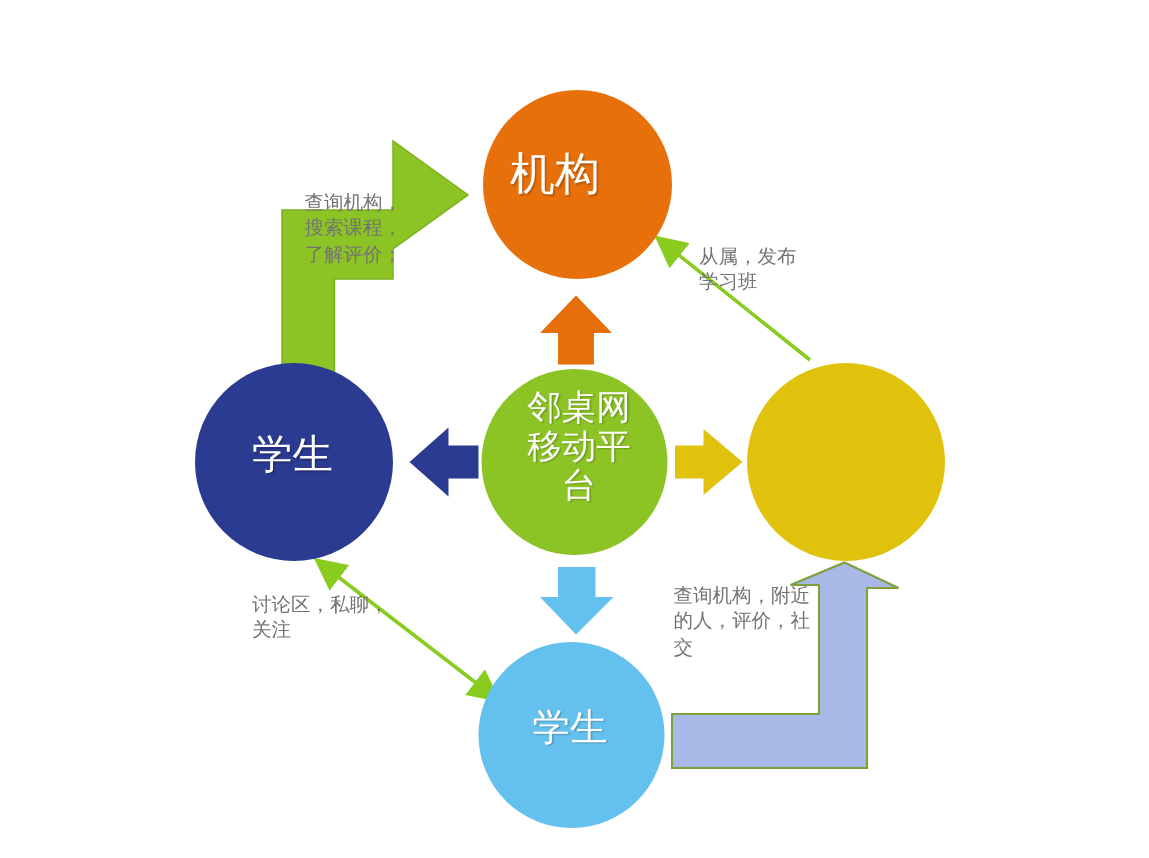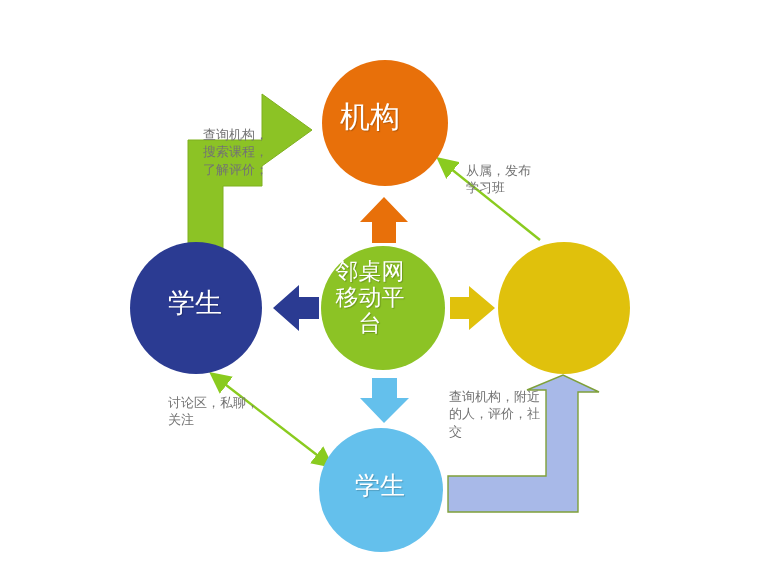--- a/index.html
+++ b/index.html
@@ -30,21 +30,21 @@
     position: absolute;
     color: #ffffff;
     text-align: center;
     font-family: "Liberation Serif", "DejaVu Serif", serif;
     line-height: 1.12;
     text-shadow: 1px 1px 1px rgba(0,0,0,0.22);
     pointer-events: none;
     white-space: pre-line;
   }
   .lbl-org    { left: 305px; top: 100px; width: 130px; font-size: 30px; }
-  .lbl-center { left: 320px; top: 259px; width: 100px; font-size: 23px; }
+  .lbl-center { left: 336px; top: 259px; width: 100px; font-size: 23px; }
   .lbl-stud-l { left: 135px; top: 288px; width: 120px; font-size: 27px; }
   .lbl-teach  { left: 510px; top: 290px; width: 110px; font-size: 25px; }
   .lbl-stud-b { left: 325px; top: 472px; width: 110px; font-size: 25px; }
 
   .caption {
     position: absolute;
     color: #737373;
     font-family: "Liberation Serif", "DejaVu Serif", serif;
     font-size: 13px;
     line-height: 1.33;

